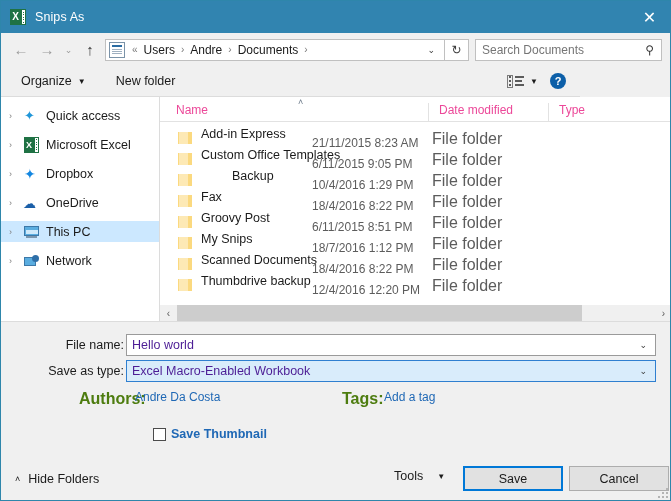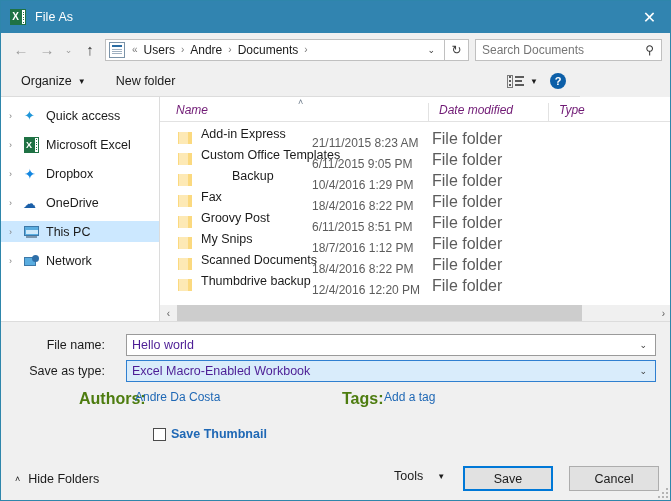--- a/index.html
+++ b/index.html
@@ -336,26 +336,25 @@
   .colheader {
     position: relative;
     height: 25px;
     border-bottom: 1px solid #e2e2e2;
     display: flex;
     align-items: flex-end;
     box-sizing: border-box;
   }
   .col {
     font-size: 12px;
-    color: #701a75;
+    color: #ec4899;
     padding-bottom: 4px;
     box-sizing: border-box;
     white-space: nowrap;
     overflow: hidden;
-    font-style: italic;
   }
   .col.name { width: 268px; padding-left: 16px; }
   .col.date { width: 120px; padding-left: 10px; border-left: 1px solid #e2e2e2; }
   .col.type { width: 110px; padding-left: 10px; border-left: 1px solid #e2e2e2; }
   .sortcaret {
     position: absolute;
     left: 138px; top: 1px;
     font-size: 9px;
     color: #6f7d8c;
     line-height: 9px;
@@ -437,21 +436,21 @@
     box-sizing: border-box;
   }
   .frow { position: absolute; display: flex; align-items: center; }
   .frow.r1 { left: 0; top: 12px; }
   .frow.r2 { left: 0; top: 38px; }
   .flabel {
     width: 125px;
     text-align: right;
     font-size: 12.5px;
     color: #1b1b1b;
-    padding-right: 21px;
+    padding-right: 2px;
     box-sizing: border-box;
   }
   .fcombo {
     width: 530px; height: 22px;
     background: #ffffff;
     border: 1px solid #9a9a9a;
     box-sizing: border-box;
     display: flex; align-items: center;
   }
   .fcombo.focused {
@@ -521,21 +520,21 @@
   .toolsbtn {
     position: absolute;
     left: 393px; top: 51px;
     display: flex; align-items: center;
     font-size: 12.5px;
     color: #1b1b1b;
   }
   .tools-caret { font-size: 8px; margin-left: 14px; }
   .btn {
     position: absolute;
-    width: 90px; height: 25px;
+    width: 100px; height: 25px;
     background: #e1e1e1;
     border: 1px solid #adadad;
     box-sizing: border-box;
     font-size: 12.5px;
     color: #1b1b1b;
     display: flex; align-items: center; justify-content: center;
     font-family: "Liberation Sans", sans-serif;
   }
   .btn.save { left: 462px; top: 48px; border: 2px solid #0078d7; background: #e1e1e1; }
   .btn.cancel { left: 568px; top: 48px; }
@@ -567,21 +566,21 @@
       <div class="xl-green"></div>
       <div class="xl-x">X</div>
       <div class="xl-sheet">
           <i></i>
           <i></i>
           <i></i>
           <i></i>
           <i></i>
         </div>
     </div>
-    <div class="title-text">File As</div>
+    <div class="title-text">Snips As</div>
     <div class="title-close">✕</div>
   </div>
 
   <div class="navrow">
     <div class="nav-spacer"></div>
     <div class="navbtn">←</div>
     <div class="navbtn">→</div>
     <div class="navbtn small">⌄</div>
     <div class="navbtn enabled">↑</div>
 

